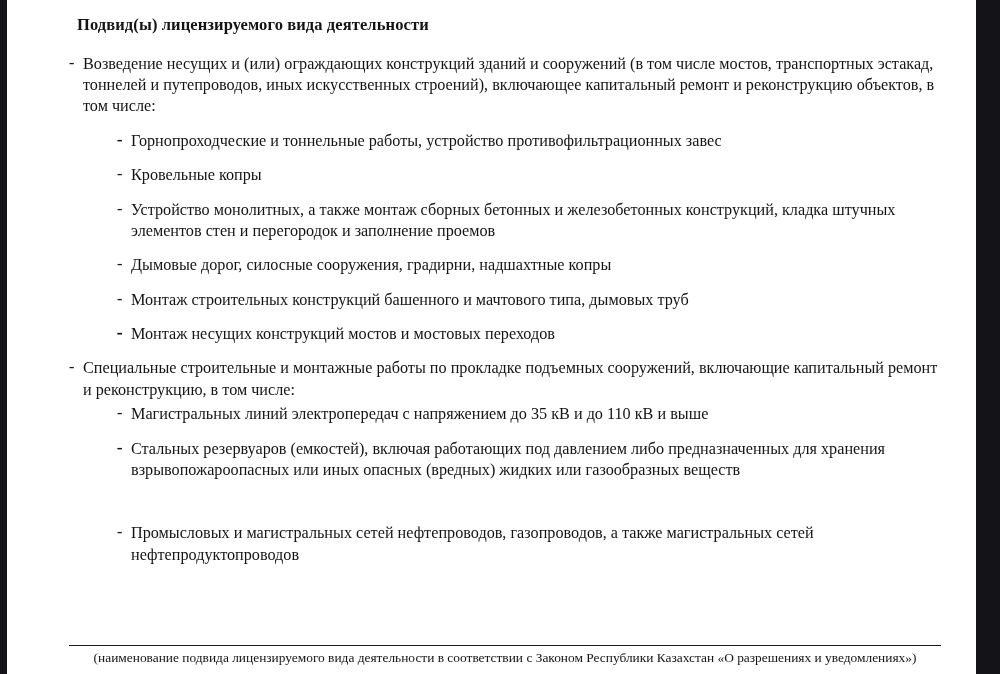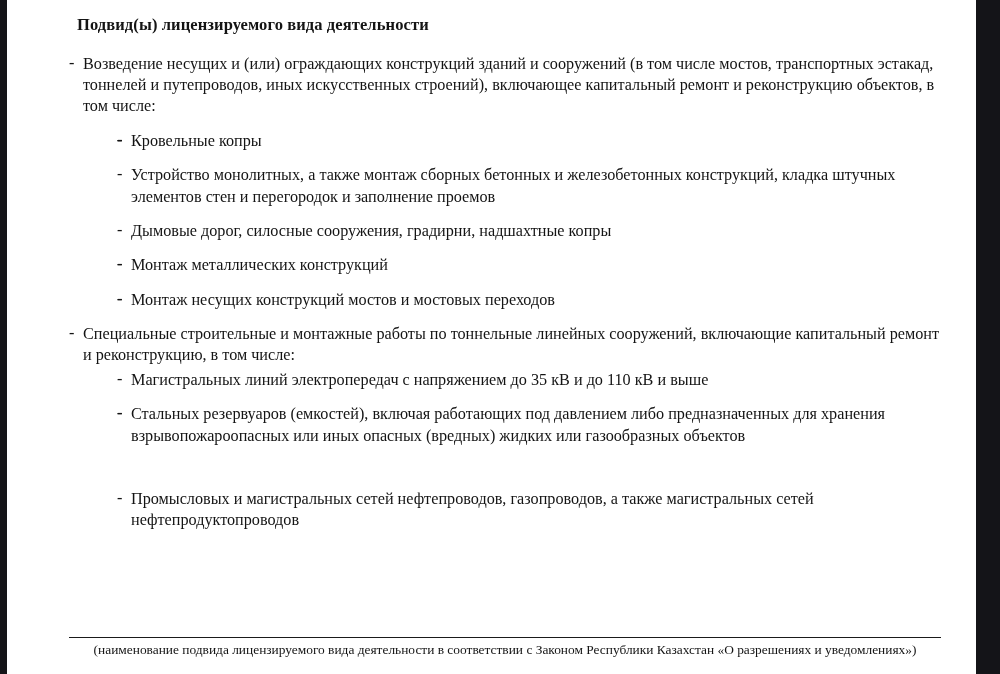--- a/index.html
+++ b/index.html
@@ -83,21 +83,21 @@
     margin-bottom: 13px;
   }
   li.item.spaced-before {
     margin-top: 42px;
   }
 
   .footer {
     position: absolute;
     left: 62px;
     right: 35px;
-    bottom: 16px;
+    bottom: 8px;
   }
   .footer-rule {
     border: none;
     border-top: 1.3px solid #1a1a1a;
     margin: 0 0 3px 0;
   }
   .footer-caption {
     font-size: 13.4px;
     line-height: 1.3;
     text-align: center;
@@ -123,65 +123,66 @@
           <span class="dash">-</span>
           <span>Возведение несущих и (или) ограждающих конструкций зданий и сооружений (в том числе мостов, транспортных эстакад, тоннелей и путепроводов, иных искусственных строений), включающее капитальный ремонт и реконструкцию объектов, в том числе:</span>
         </li>
 
         <ul class="lvl2">
           <li class="item lvl2-item">
             <span class="dash">-</span>
           </li>
           <li class="item lvl2-item">
             <span class="dash">-</span>
+            <span>Горнопроходческие и тоннельные работы, устройство противофильтрационных завес</span>
           </li>
           <li class="item lvl2-item">
             <span class="dash">-</span>
             <span>Кровельные копры</span>
           </li>
           <li class="item lvl2-item">
             <span class="dash">-</span>
             <span>Устройство монолитных, а также монтаж сборных бетонных и железобетонных конструкций, кладка штучных элементов стен и перегородок и заполнение проемов</span>
           </li>
           <li class="item lvl2-item">
             <span class="dash">-</span>
             <span>Дымовые дорог, силосные сооружения, градирни, надшахтные копры</span>
           </li>
           <li class="item lvl2-item">
             <span class="dash">-</span>
+            <span>Монтаж строительных конструкций башенного и мачтового типа, дымовых труб</span>
           </li>
           <li class="item lvl2-item">
             <span class="dash">-</span>
-            <span>Монтаж металлических конструкций</span>
           </li>
           <li class="item lvl2-item">
             <span class="dash">-</span>
           </li>
           <li class="item lvl2-item">
             <span class="dash">-</span>
             <span>Монтаж несущих конструкций мостов и мостовых переходов</span>
           </li>
         </ul>
 
         <li class="item lvl1-item">
           <span class="dash">-</span>
-          <span>Специальные строительные и монтажные работы по тоннельные линейных сооружений, включающие капитальный ремонт и реконструкцию, в том числе:</span>
+          <span>Специальные строительные и монтажные работы по прокладке подъемных сооружений, включающие капитальный ремонт и реконструкцию, в том числе:</span>
         </li>
 
         <ul class="lvl2">
           <li class="item lvl2-item">
             <span class="dash">-</span>
             <span>Магистральных линий электропередач с напряжением до 35 кВ и до 110 кВ и выше</span>
           </li>
           <li class="item lvl2-item">
             <span class="dash">-</span>
           </li>
           <li class="item lvl2-item">
             <span class="dash">-</span>
-            <span>Стальных резервуаров (емкостей), включая работающих под давлением либо предназначенных для хранения взрывопожароопасных или иных опасных (вредных) жидких или газообразных объектов</span>
+            <span>Стальных резервуаров (емкостей), включая работающих под давлением либо предназначенных для хранения взрывопожароопасных или иных опасных (вредных) жидких или газообразных веществ</span>
           </li>
           <li class="item lvl2-item spaced-before">
             <span class="dash">-</span>
             <span>Промысловых и магистральных сетей нефтепроводов, газопроводов, а также магистральных сетей нефтепродуктопроводов</span>
           </li>
         </ul>
 
       </ul>
     </div>
 

